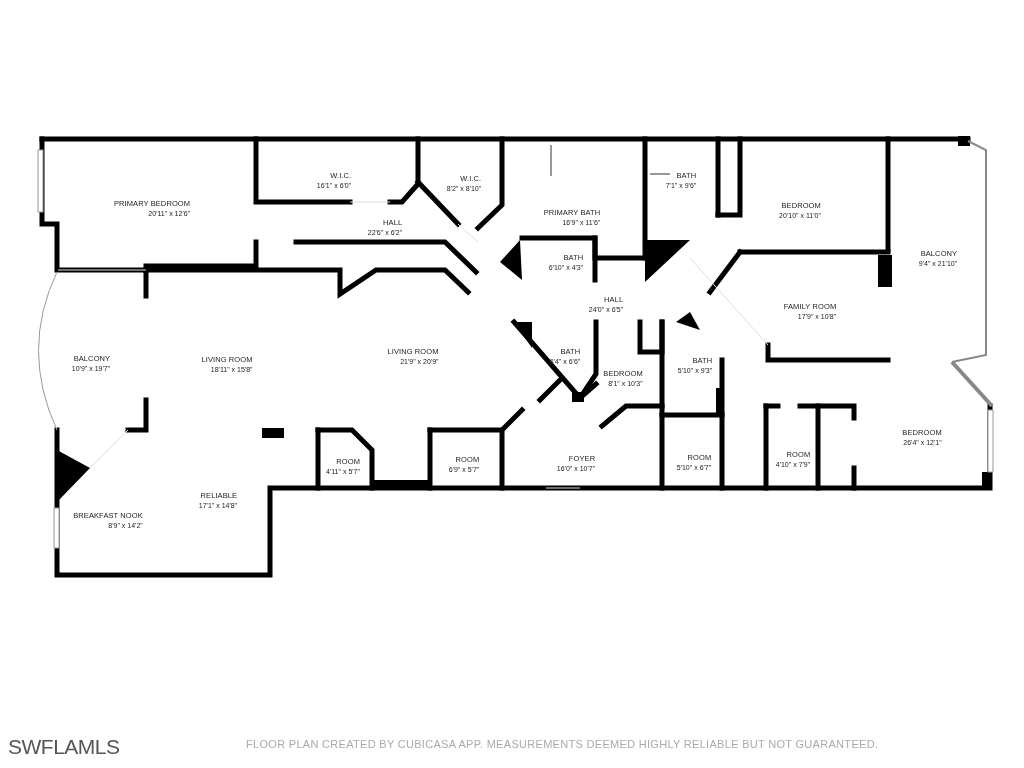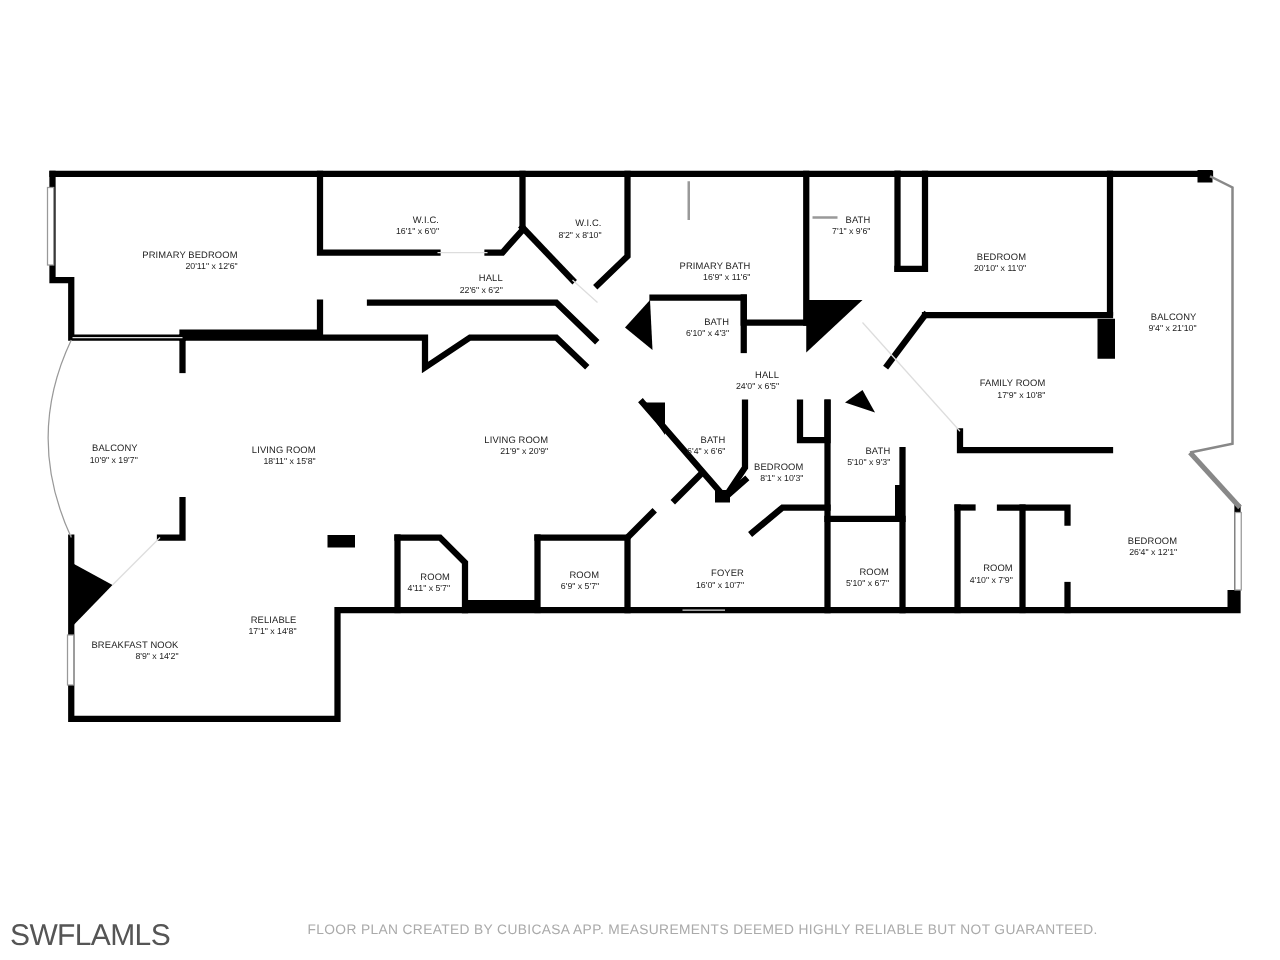--- a/index.html
+++ b/index.html
@@ -4,21 +4,21 @@
 <style>
   html, body { margin: 0; padding: 0; background: #ffffff; }
   body { width: 1024px; height: 768px; position: relative; overflow: hidden; font-family: "Liberation Sans", sans-serif; }
   #plan { position: absolute; left: 0; top: 0; width: 1024px; height: 768px; }
   .wall { stroke: #000; stroke-width: 5; fill: none; stroke-linecap: square; stroke-linejoin: miter; }
   .win { stroke: #999; stroke-width: 1; fill: #fff; }
   .open { stroke: #ddd; stroke-width: 1; fill: none; }
   .solid { fill: #000; }
   .label { position: absolute; text-align: right; font-size: 7px; line-height: 10px; color: #222; transform: translateX(-50%); white-space: nowrap; }
   .label .nm { font-size: 7.5px; letter-spacing: 0.1px; }
-  .watermark { position: absolute; left: 8px; top: 735px; font-size: 24px; color: #555; letter-spacing: -0.5px; }
+  .watermark { position: absolute; left: 8px; top: 735px; font-size: 21px; color: #555; letter-spacing: -0.5px; }
   .disclaimer { position: absolute; left: 246px; top: 738px; font-size: 11px; color: #aaa; letter-spacing: 0.3px; }
 </style>
 </head>
 <body>
 
 <svg id="plan" viewBox="0 0 1024 768" xmlns="http://www.w3.org/2000/svg">
 
   <g>
     <polyline class="wall" points="42,139 968,139"></polyline>
     <polyline class="wall" points="42,139 42,224 57,224 57,270 146,270"></polyline>

